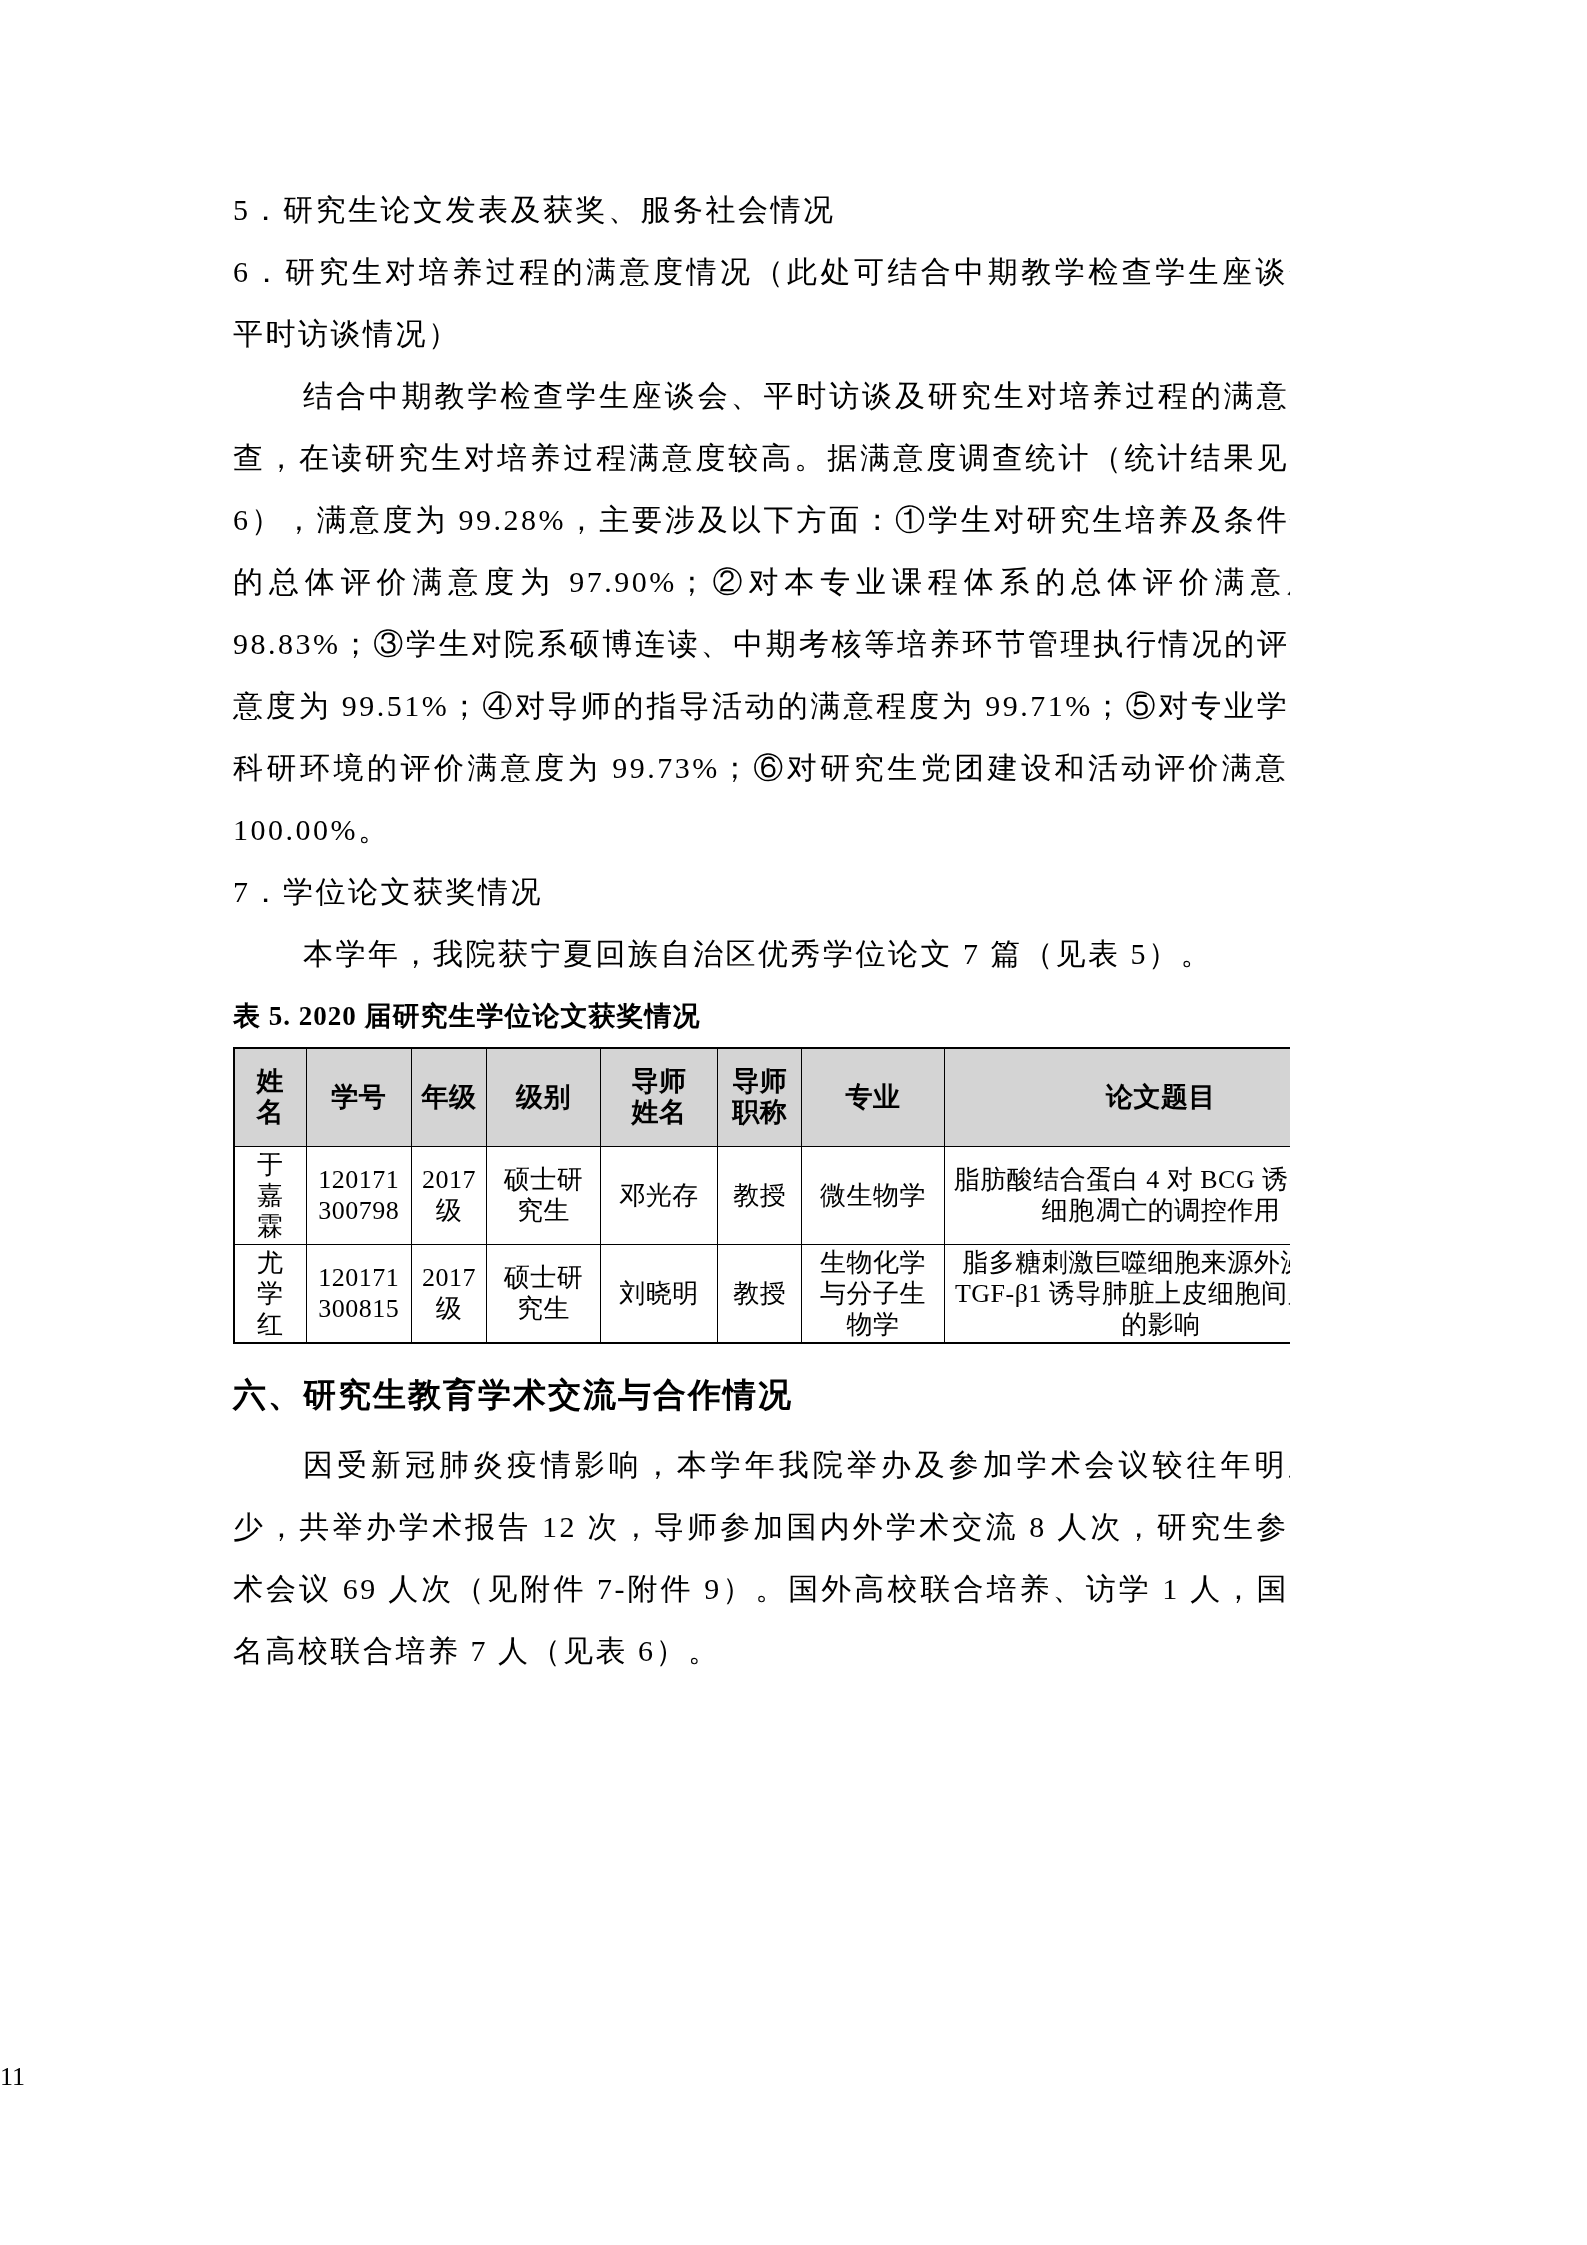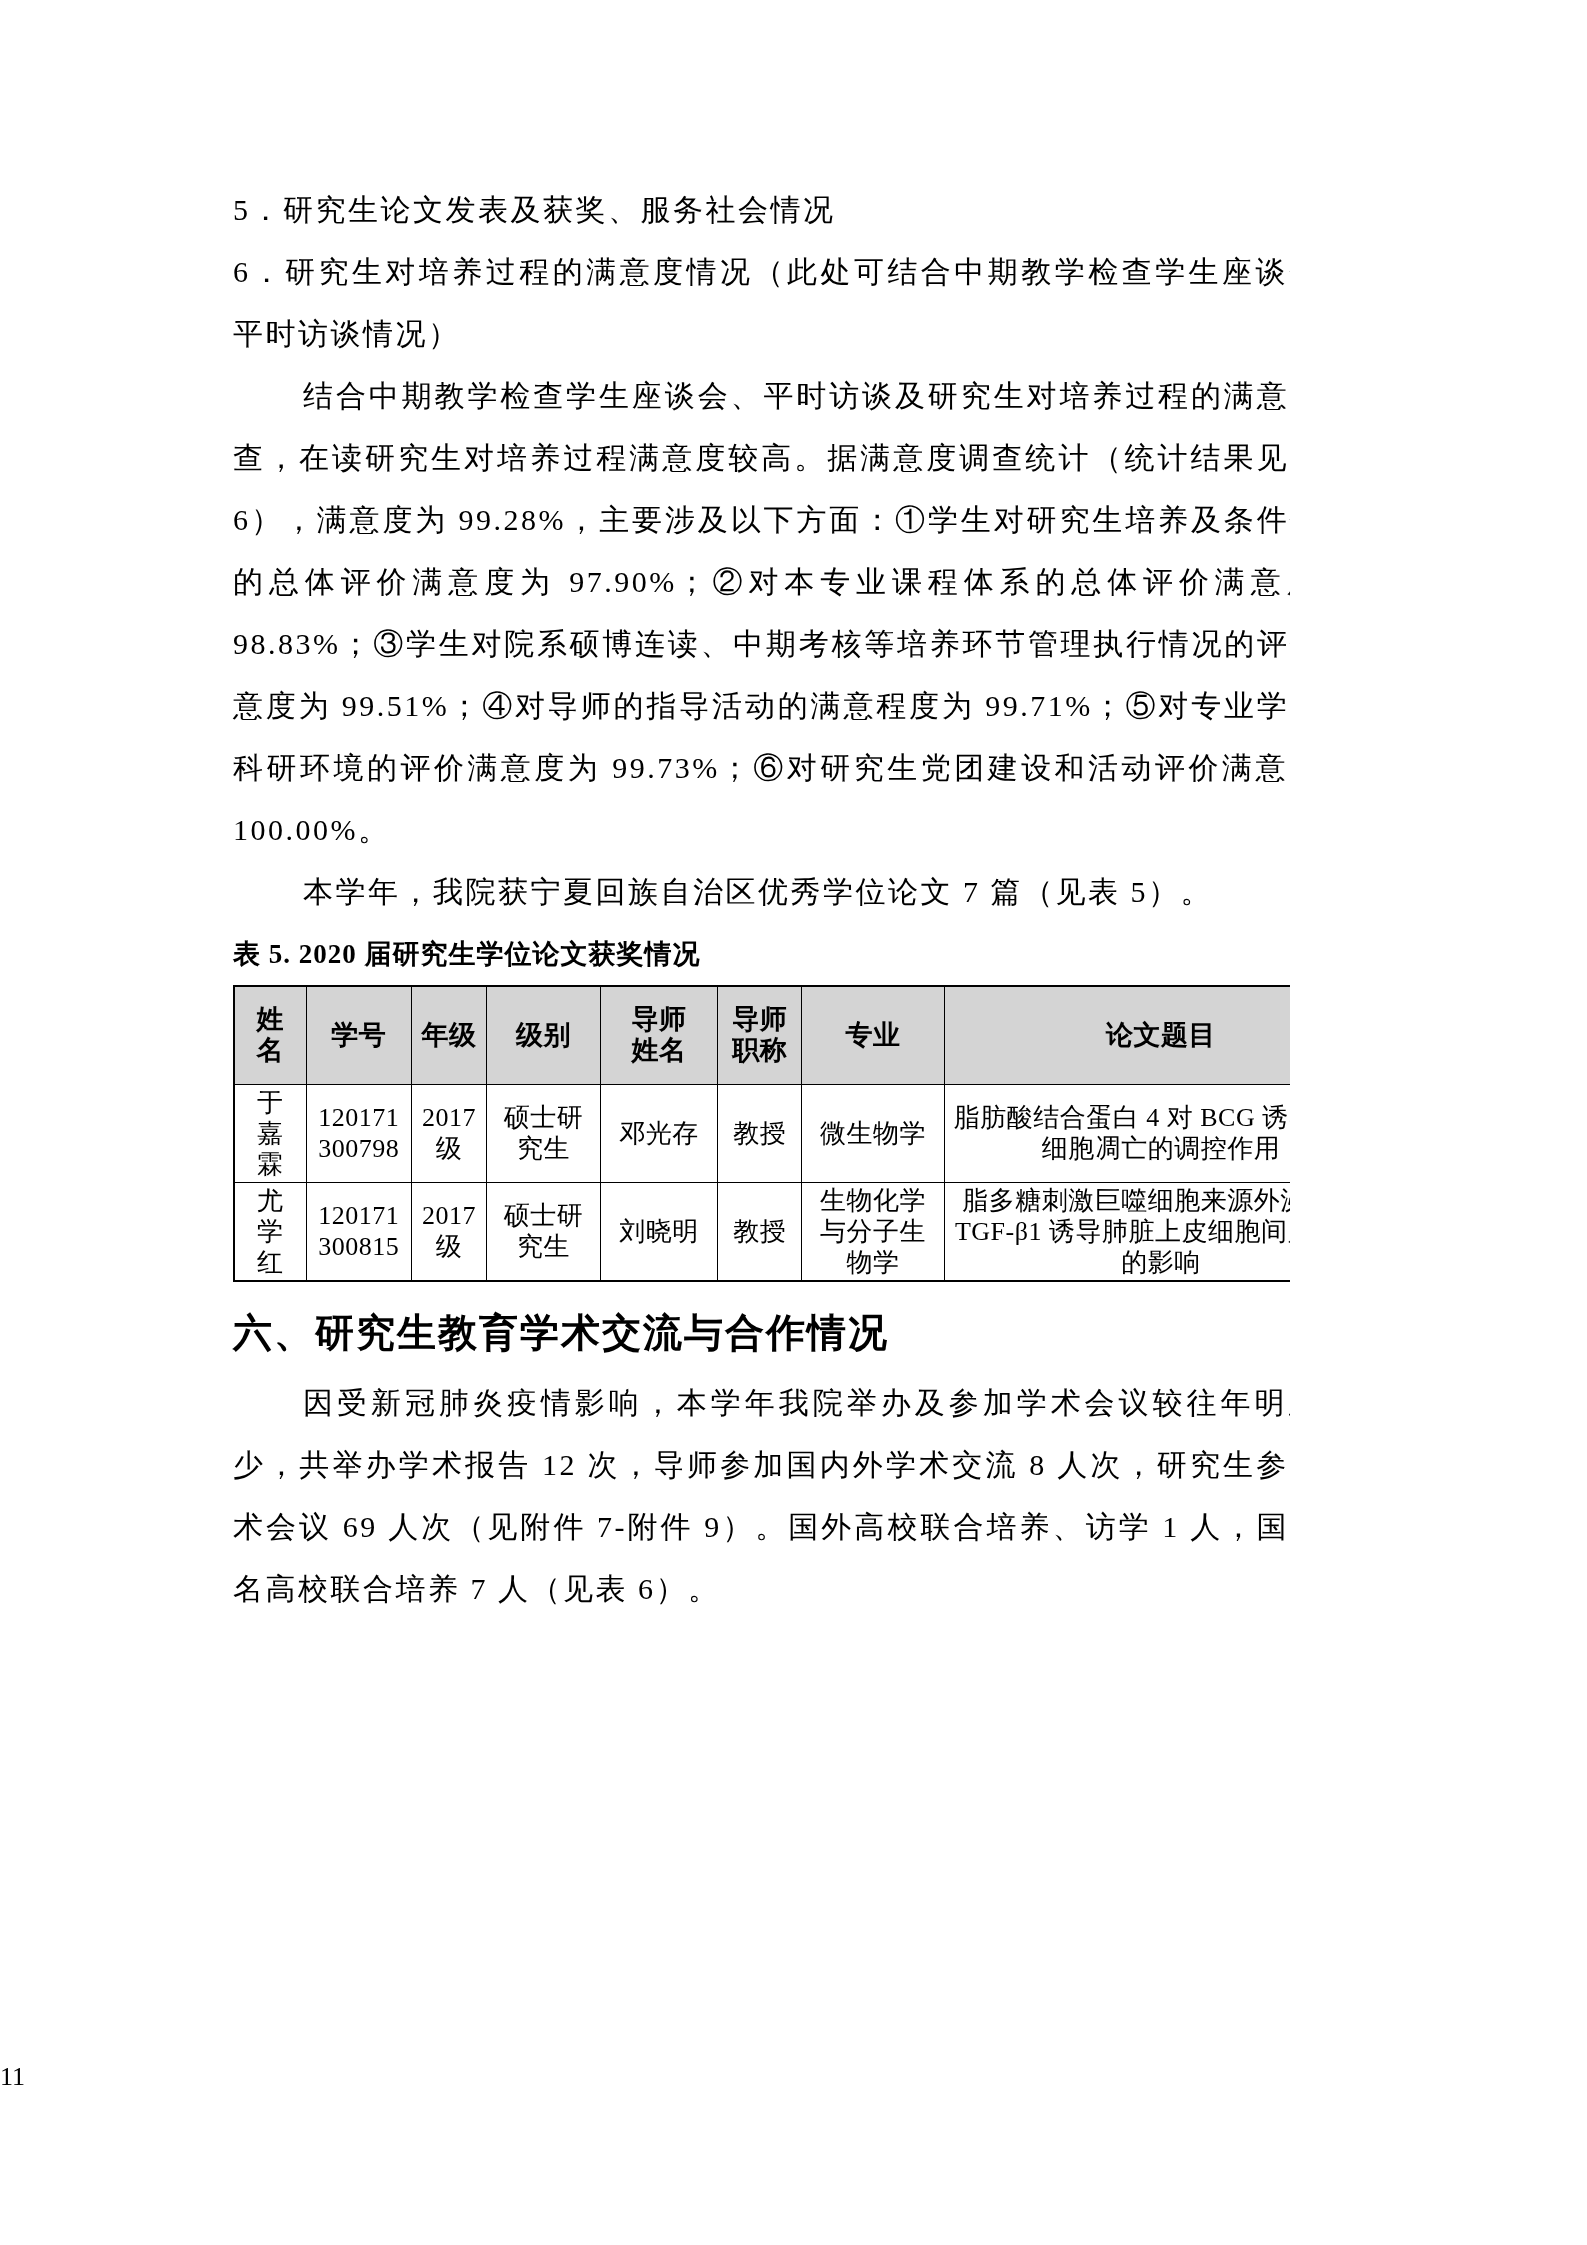--- a/index.html
+++ b/index.html
@@ -54,21 +54,21 @@
     overflow: hidden;
   }
   table.awards thead th {
     background: #d4d4d4;
     font-weight: bold;
     font-size: 27px;
   }
   table.awards thead tr { height: 98px; }
   table.awards tbody tr { height: 95px; }
   .section-heading-big {
-    font-size: 39px;
+    font-size: 33px;
     font-weight: bold;
     line-height: 62px;
     letter-spacing: 2px;
     margin-top: 20px;
   }
   .page-number {
     position: absolute;
     top: 2062px;
     left: 0; right: 0;
     font-size: 26px;
@@ -79,20 +79,21 @@
 <body>
 
 <div class="page">
   <div class="content">
 
     <p class="para">5．研究生论文发表及获奖、服务社会情况</p>
 
     <p class="para">6．研究生对培养过程的满意度情况（此处可结合中期教学检查学生座谈会及平时访谈情况）</p>
     <p class="para indent">结合中期教学检查学生座谈会、平时访谈及研究生对培养过程的满意度调查，在读研究生对培养过程满意度较高。据满意度调查统计（统计结果见附件 6），满意度为 99.28%，主要涉及以下方面：①学生对研究生培养及条件保障的总体评价满意度为 97.90%；②对本专业课程体系的总体评价满意度为 98.83%；③学生对院系硕博连读、中期考核等培养环节管理执行情况的评价满意度为 99.51%；④对导师的指导活动的满意程度为 99.71%；⑤对专业学习和科研环境的评价满意度为 99.73%；⑥对研究生党团建设和活动评价满意度为 100.00%。</p>
 
+    <p class="para">7．学位论文获奖情况</p>
     <p class="para indent">本学年，我院获宁夏回族自治区优秀学位论文 7 篇（见表 5）。</p>
 
     <p class="table-title">表 5. 2020 届研究生学位论文获奖情况</p>
 
     <table class="awards">
       <colgroup>
         <col style="width:6.3%">
         <col style="width:9.2%">
         <col style="width:6.6%">
         <col style="width:9.9%">

